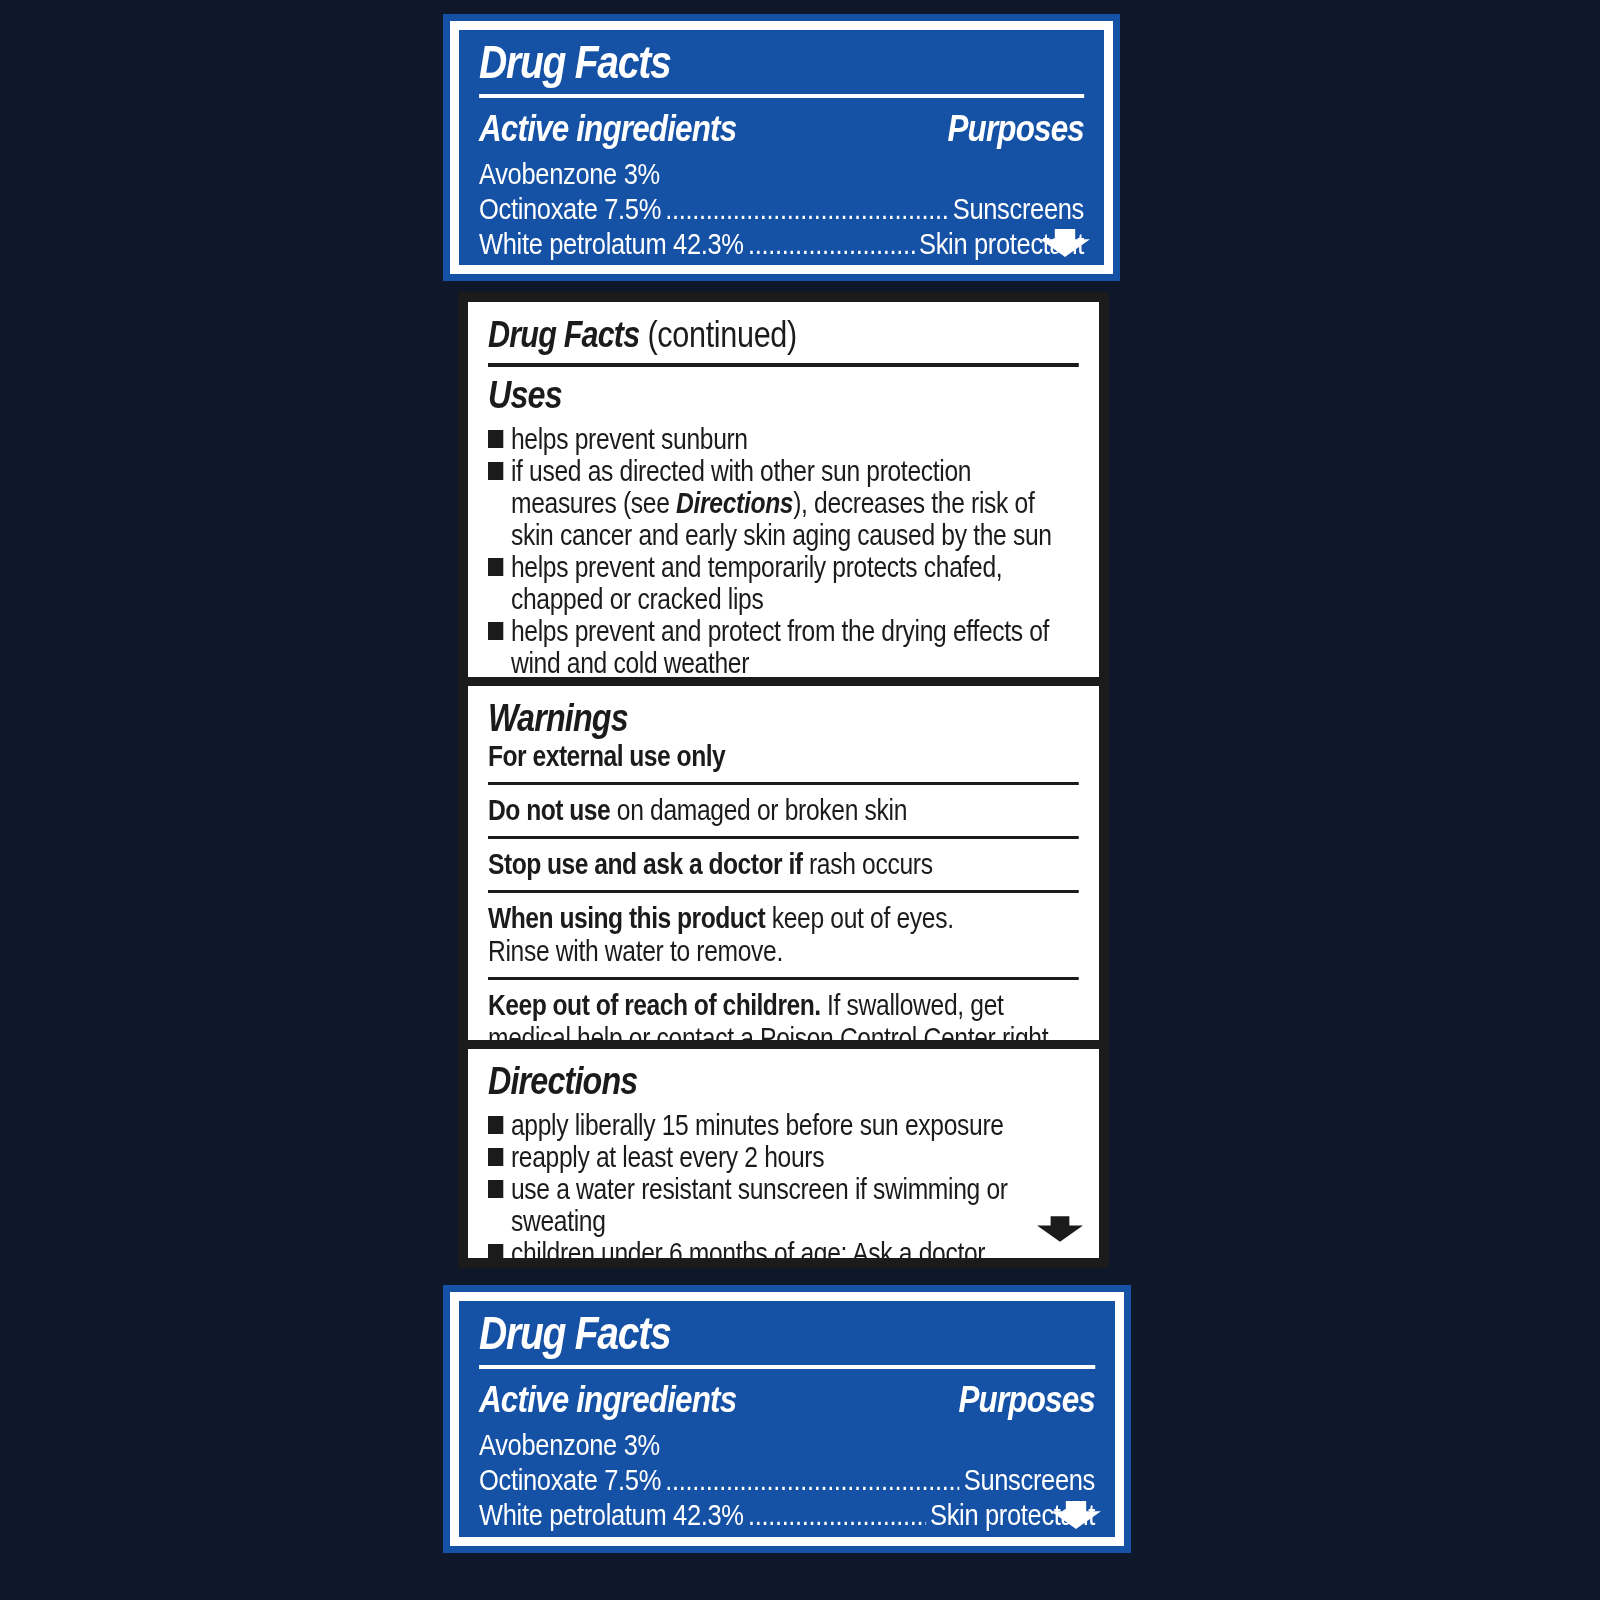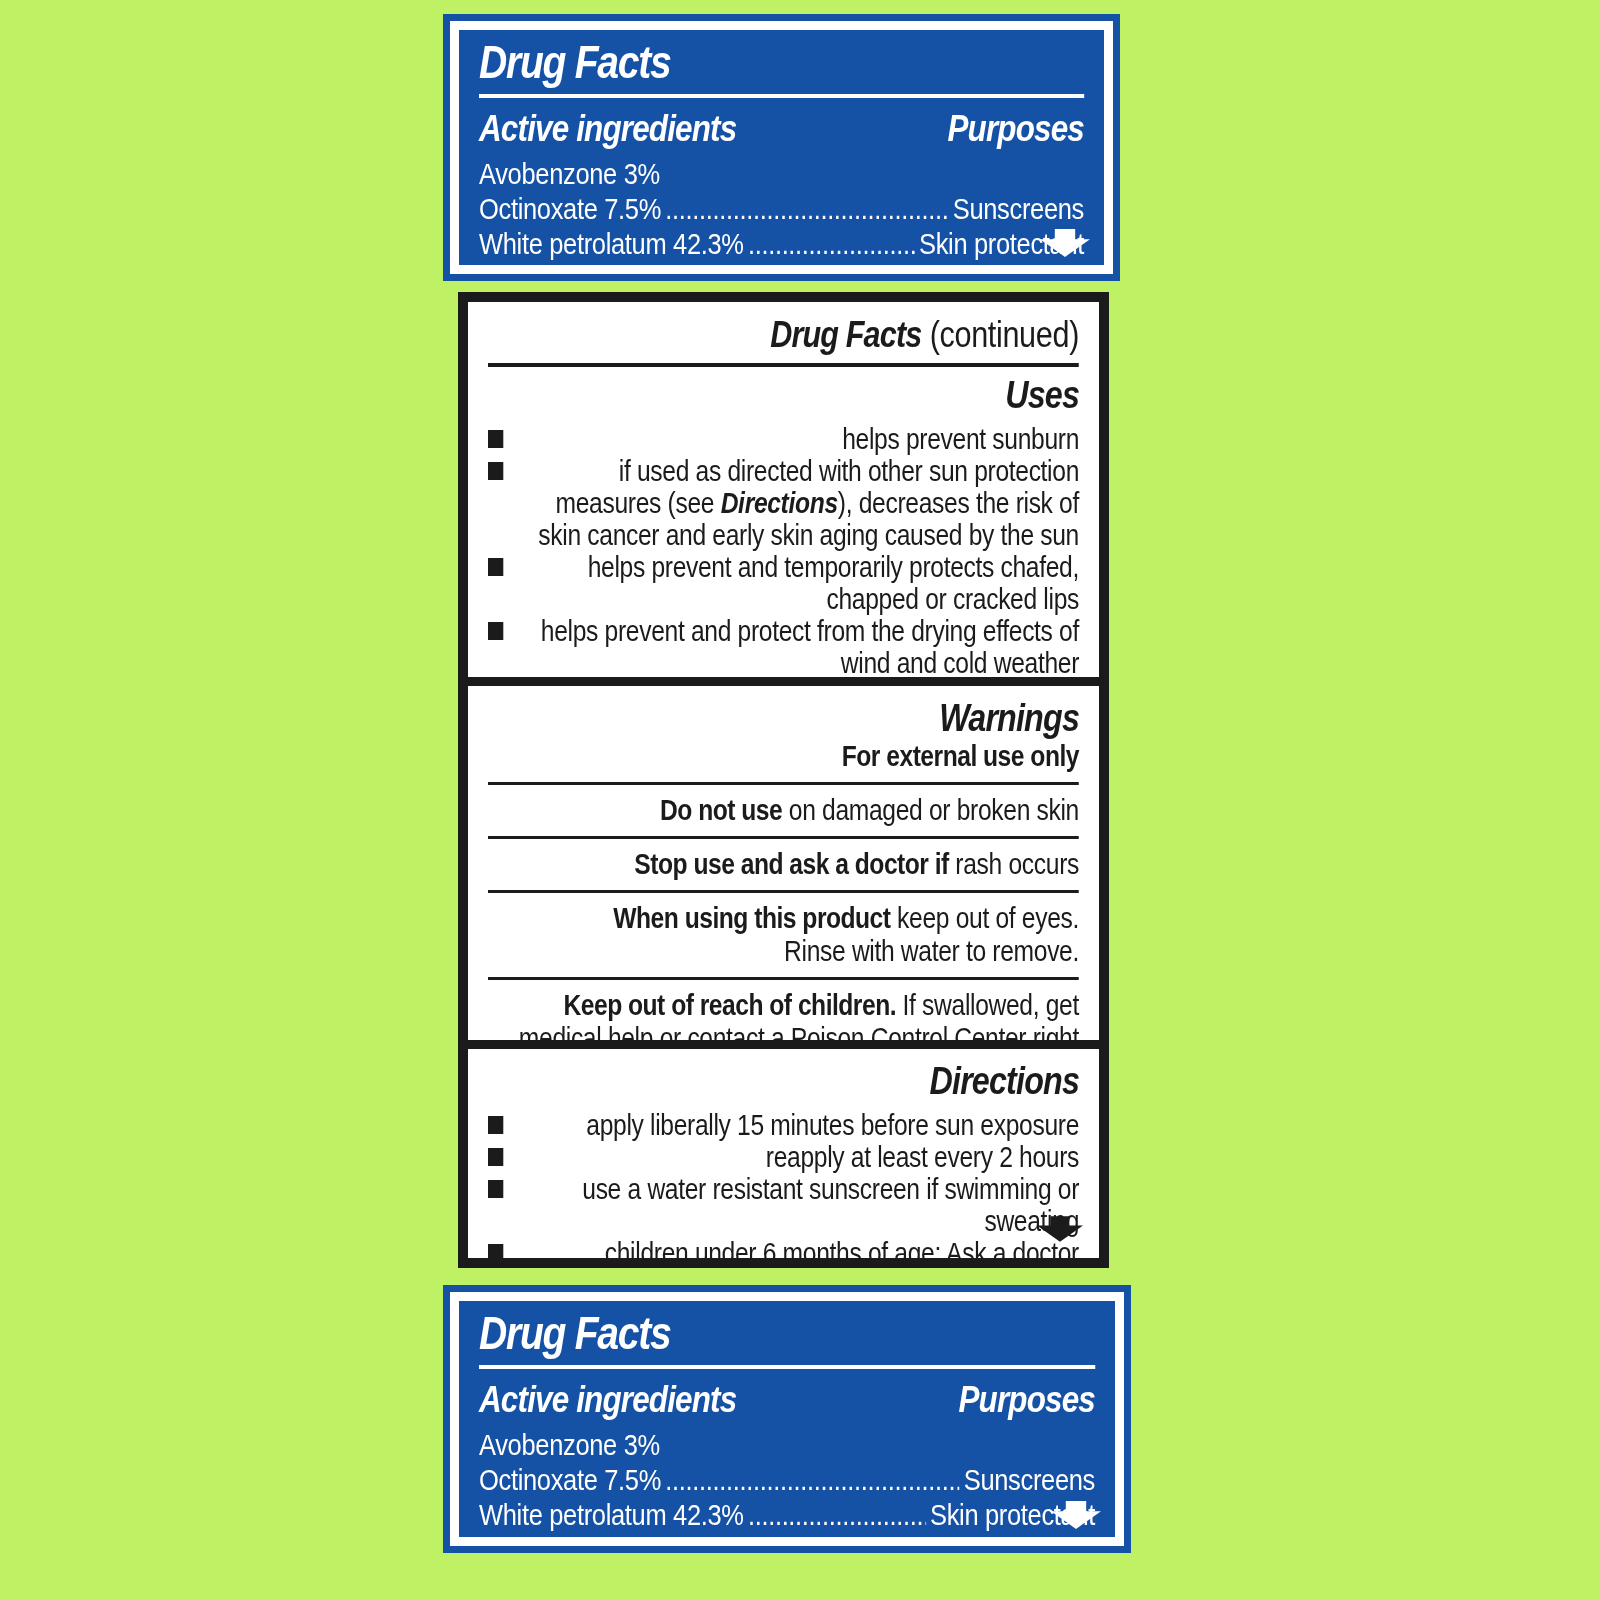--- a/index.html
+++ b/index.html
@@ -1,17 +1,17 @@
 <!DOCTYPE html>
 <html style="--blue: #1551a5; --ink: #1b1b1b;"><head>
 <meta charset="utf-8">
 <style>
   html,body { margin:0; padding:0; background:#ffffff; }
   .page {
-    position:relative; width:1600px; height:1600px; background:#bef264;
+    position:relative; width:1600px; height:1600px; background:#0f172a;
     font-family:"Liberation Sans", sans-serif; color:#1b1b1b;
     overflow:hidden;
   }
   
   .cond { width:117.65%; transform:scaleX(0.85); transform-origin:0 0; letter-spacing:-0.4px; }
 
   
   .bluepanel {
     position:absolute; box-sizing:border-box;
     border:7px solid var(--blue); background:#ffffff; padding:9px;
@@ -28,21 +28,21 @@
   .ing-name, .ing-purpose { white-space:nowrap; }
   .leader { flex:1 1 auto; overflow:hidden; white-space:nowrap; margin:0 5px; }
   .arrow { position:absolute; right:14px; bottom:8px; line-height:0; }
   .arrow svg { display:block; }
 
   
   .midpanel {
     position:absolute; box-sizing:border-box; background:#ffffff;
     border:10px solid #1b1b1b; display:flex; flex-direction:column;
   }
-  .section { position:relative; box-sizing:border-box; padding:12px 20px 8px; overflow:hidden;text-align:right; }
+  .section { position:relative; box-sizing:border-box; padding:12px 20px 8px; overflow:hidden; }
   .sec-div { flex:none; height:9px; background:#1b1b1b; }
   .mid-title-row { font-size:36px; line-height:1.15; }
   .mid-title { font-weight:bold; font-style:italic; letter-spacing:-1px; }
   .mid-cont { font-weight:normal; }
   .blackrule { height:4px; background:#1b1b1b; margin:8px 0 8px; }
   .sec-head { font-size:38px; font-weight:bold; font-style:italic; letter-spacing:-1px; line-height:1.1; margin:0 0 6px; }
   .bullet { display:flex; font-size:29px; line-height:32px; }
   .sq { flex:none; width:18px; height:18px; background:#1b1b1b; margin:7px 9px 0 0; }
   .btext { flex:1 1 auto; }
   .emb { font-weight:bold; font-style:italic; }

